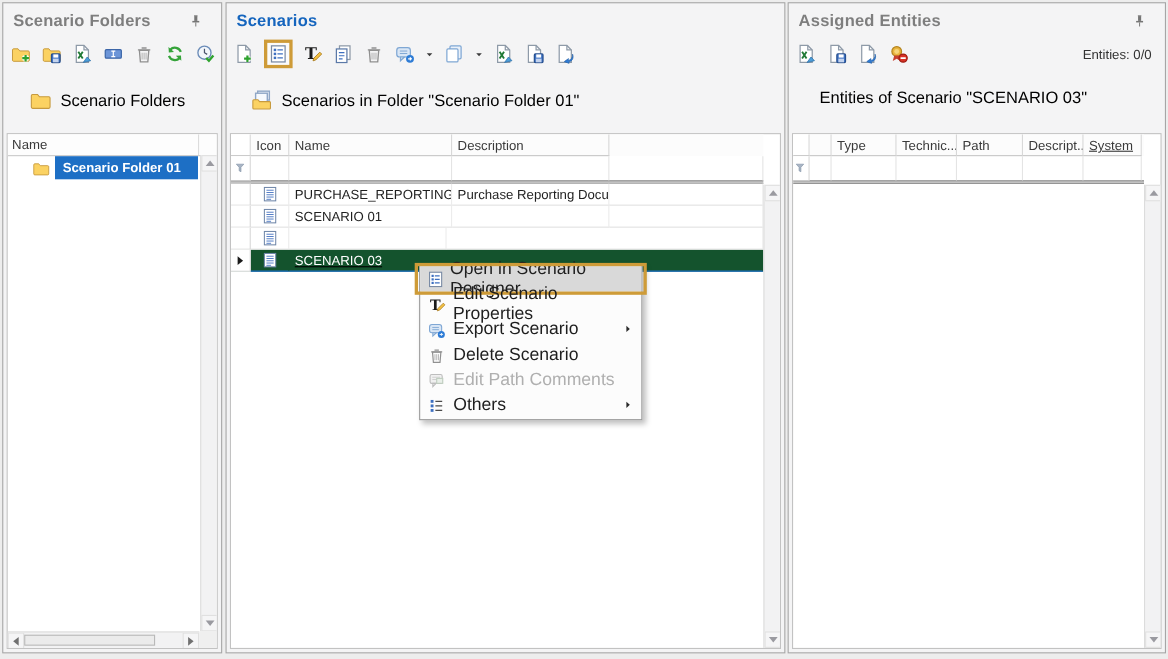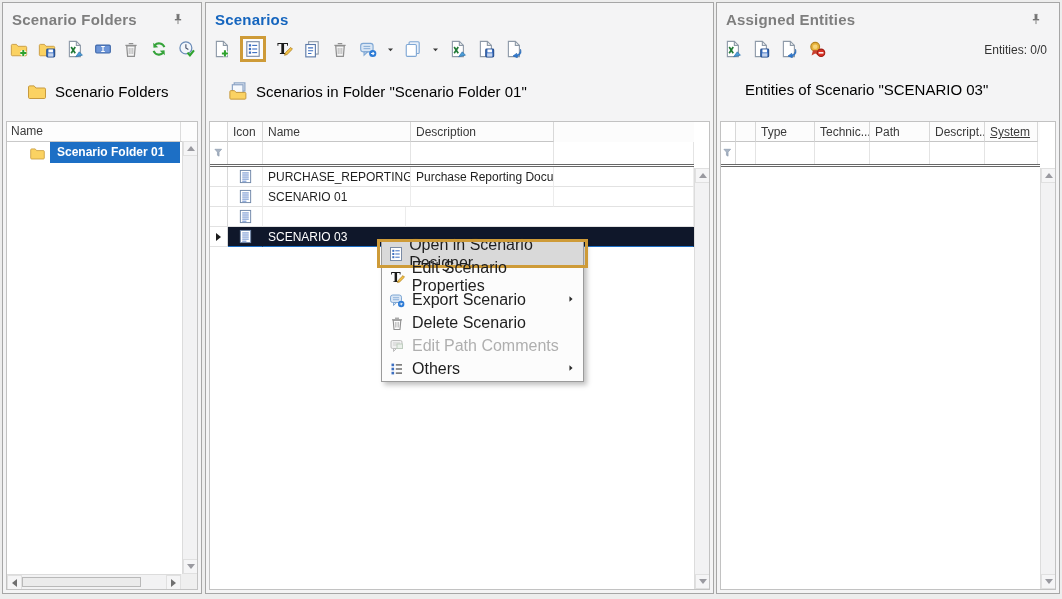--- a/index.html
+++ b/index.html
@@ -39,21 +39,21 @@
 
   
   .g-body{position:absolute;top:0;left:0;right:15px;}
   .g-header{display:flex;height:20px;background:#FCFCFC;}
   .g-header .g-cell{border-right:1px solid #D8D8D8;border-bottom:1px solid #C6C6C6;color:#3a3a3a;}
   .g-cell{box-sizing:border-box;font-size:12px;padding:3px 0 0 5px;overflow:hidden;white-space:nowrap;}
   .g-filter{display:flex;height:22px;background:#fff;border-bottom:3px double #686868;}
   .g-filter .g-cell{border-right:1px solid #E4E4E4;}
   .g-row{display:flex;height:20px;background:#fff;}
   .g-row .g-cell{border-right:1px solid #ECECEC;border-bottom:1px solid #E2E2E2;color:#1f1f1f;}
-  .g-row.selected{background:#0f172a;}
+  .g-row.selected{background:#14532d;text-decoration:underline;}
   .g-row.selected .g-cell{color:#fff;border-right-color:transparent;border-bottom-color:#1D6FC5;}
   .g-ind{display:flex !important;align-items:center;justify-content:center;padding:0 !important;background:#fff;border-right:1px solid #D8D8D8 !important;}
   .g-row.selected .g-ind{background:#fff;border-bottom-color:#E2E2E2 !important;}
   .g-icel{display:flex !important;align-items:center;justify-content:center;padding:0 !important;}
 
   
   .tree-head{position:absolute;top:0;left:0;right:0;height:19px;display:flex;background:#FDFDFD;border-bottom:1px solid #C9C9C9;}
   .tree-head-name{flex:1;font-size:12px;color:#3a3a3a;padding:2px 0 0 4px;}
   .tree-head-stub{width:16px;border-left:1px solid #DCDCDC;}
   .tree-row{position:absolute;top:20px;left:1px;right:17px;height:21px;display:flex;align-items:center;}

